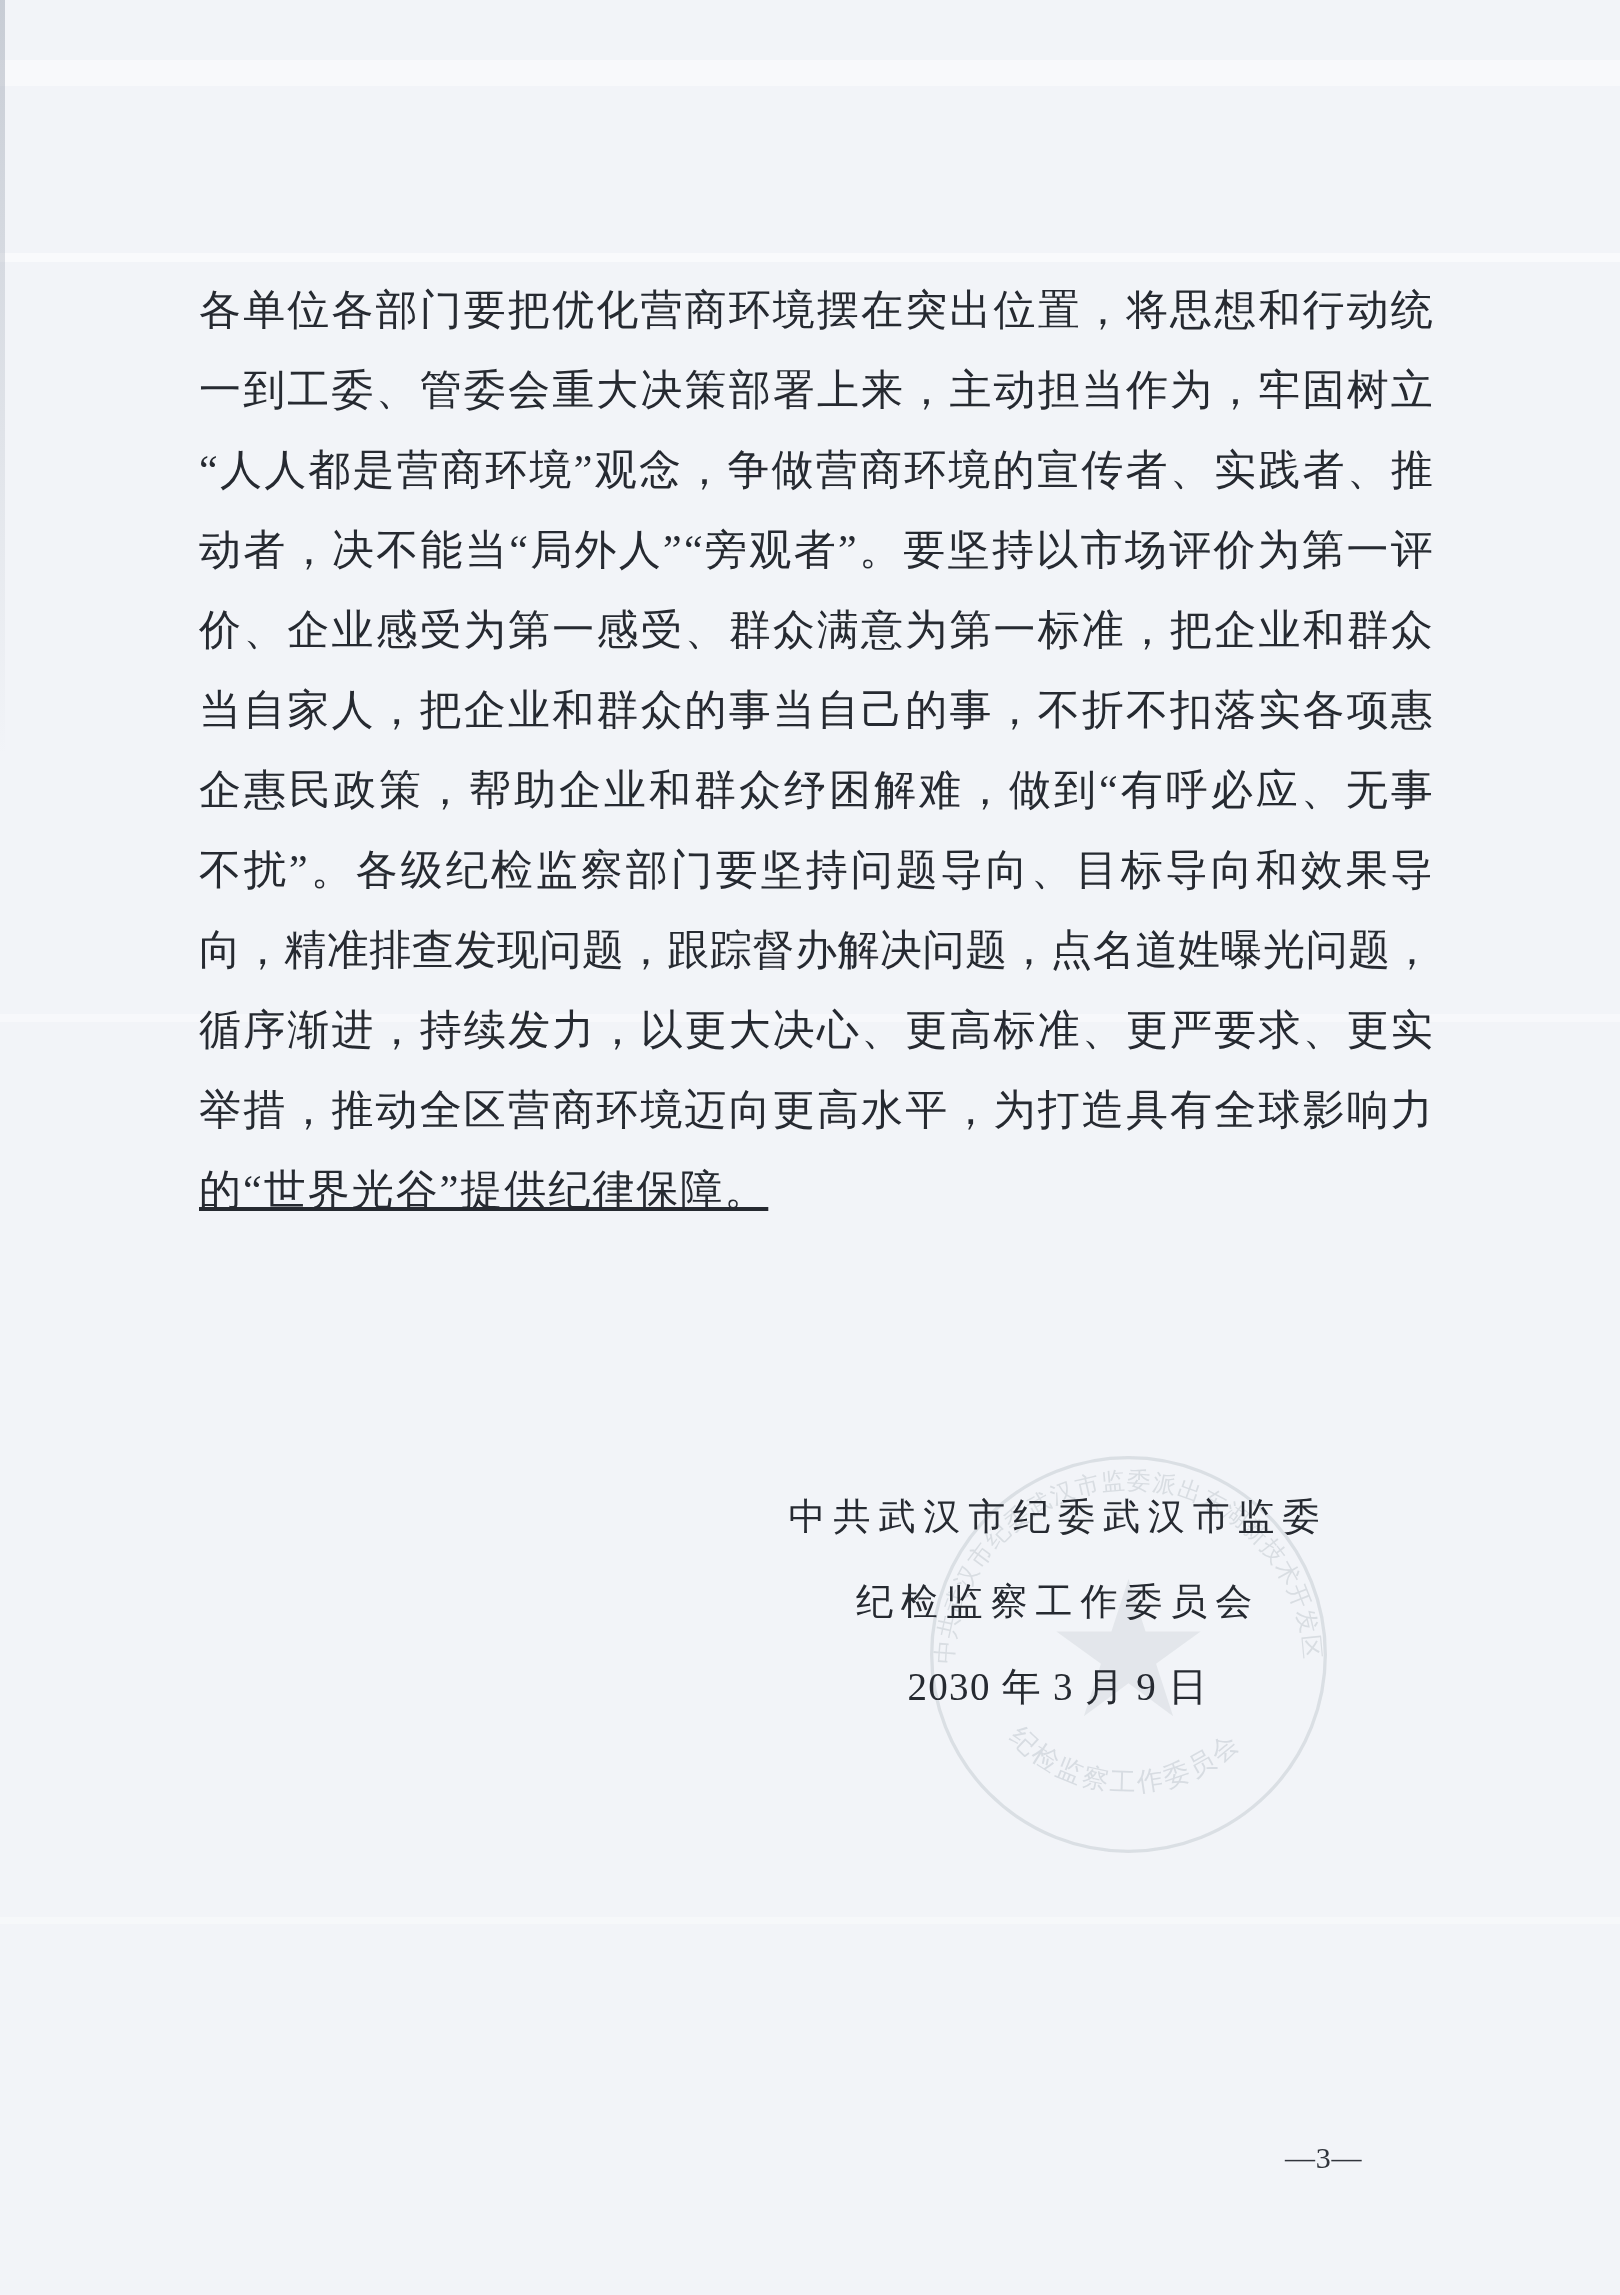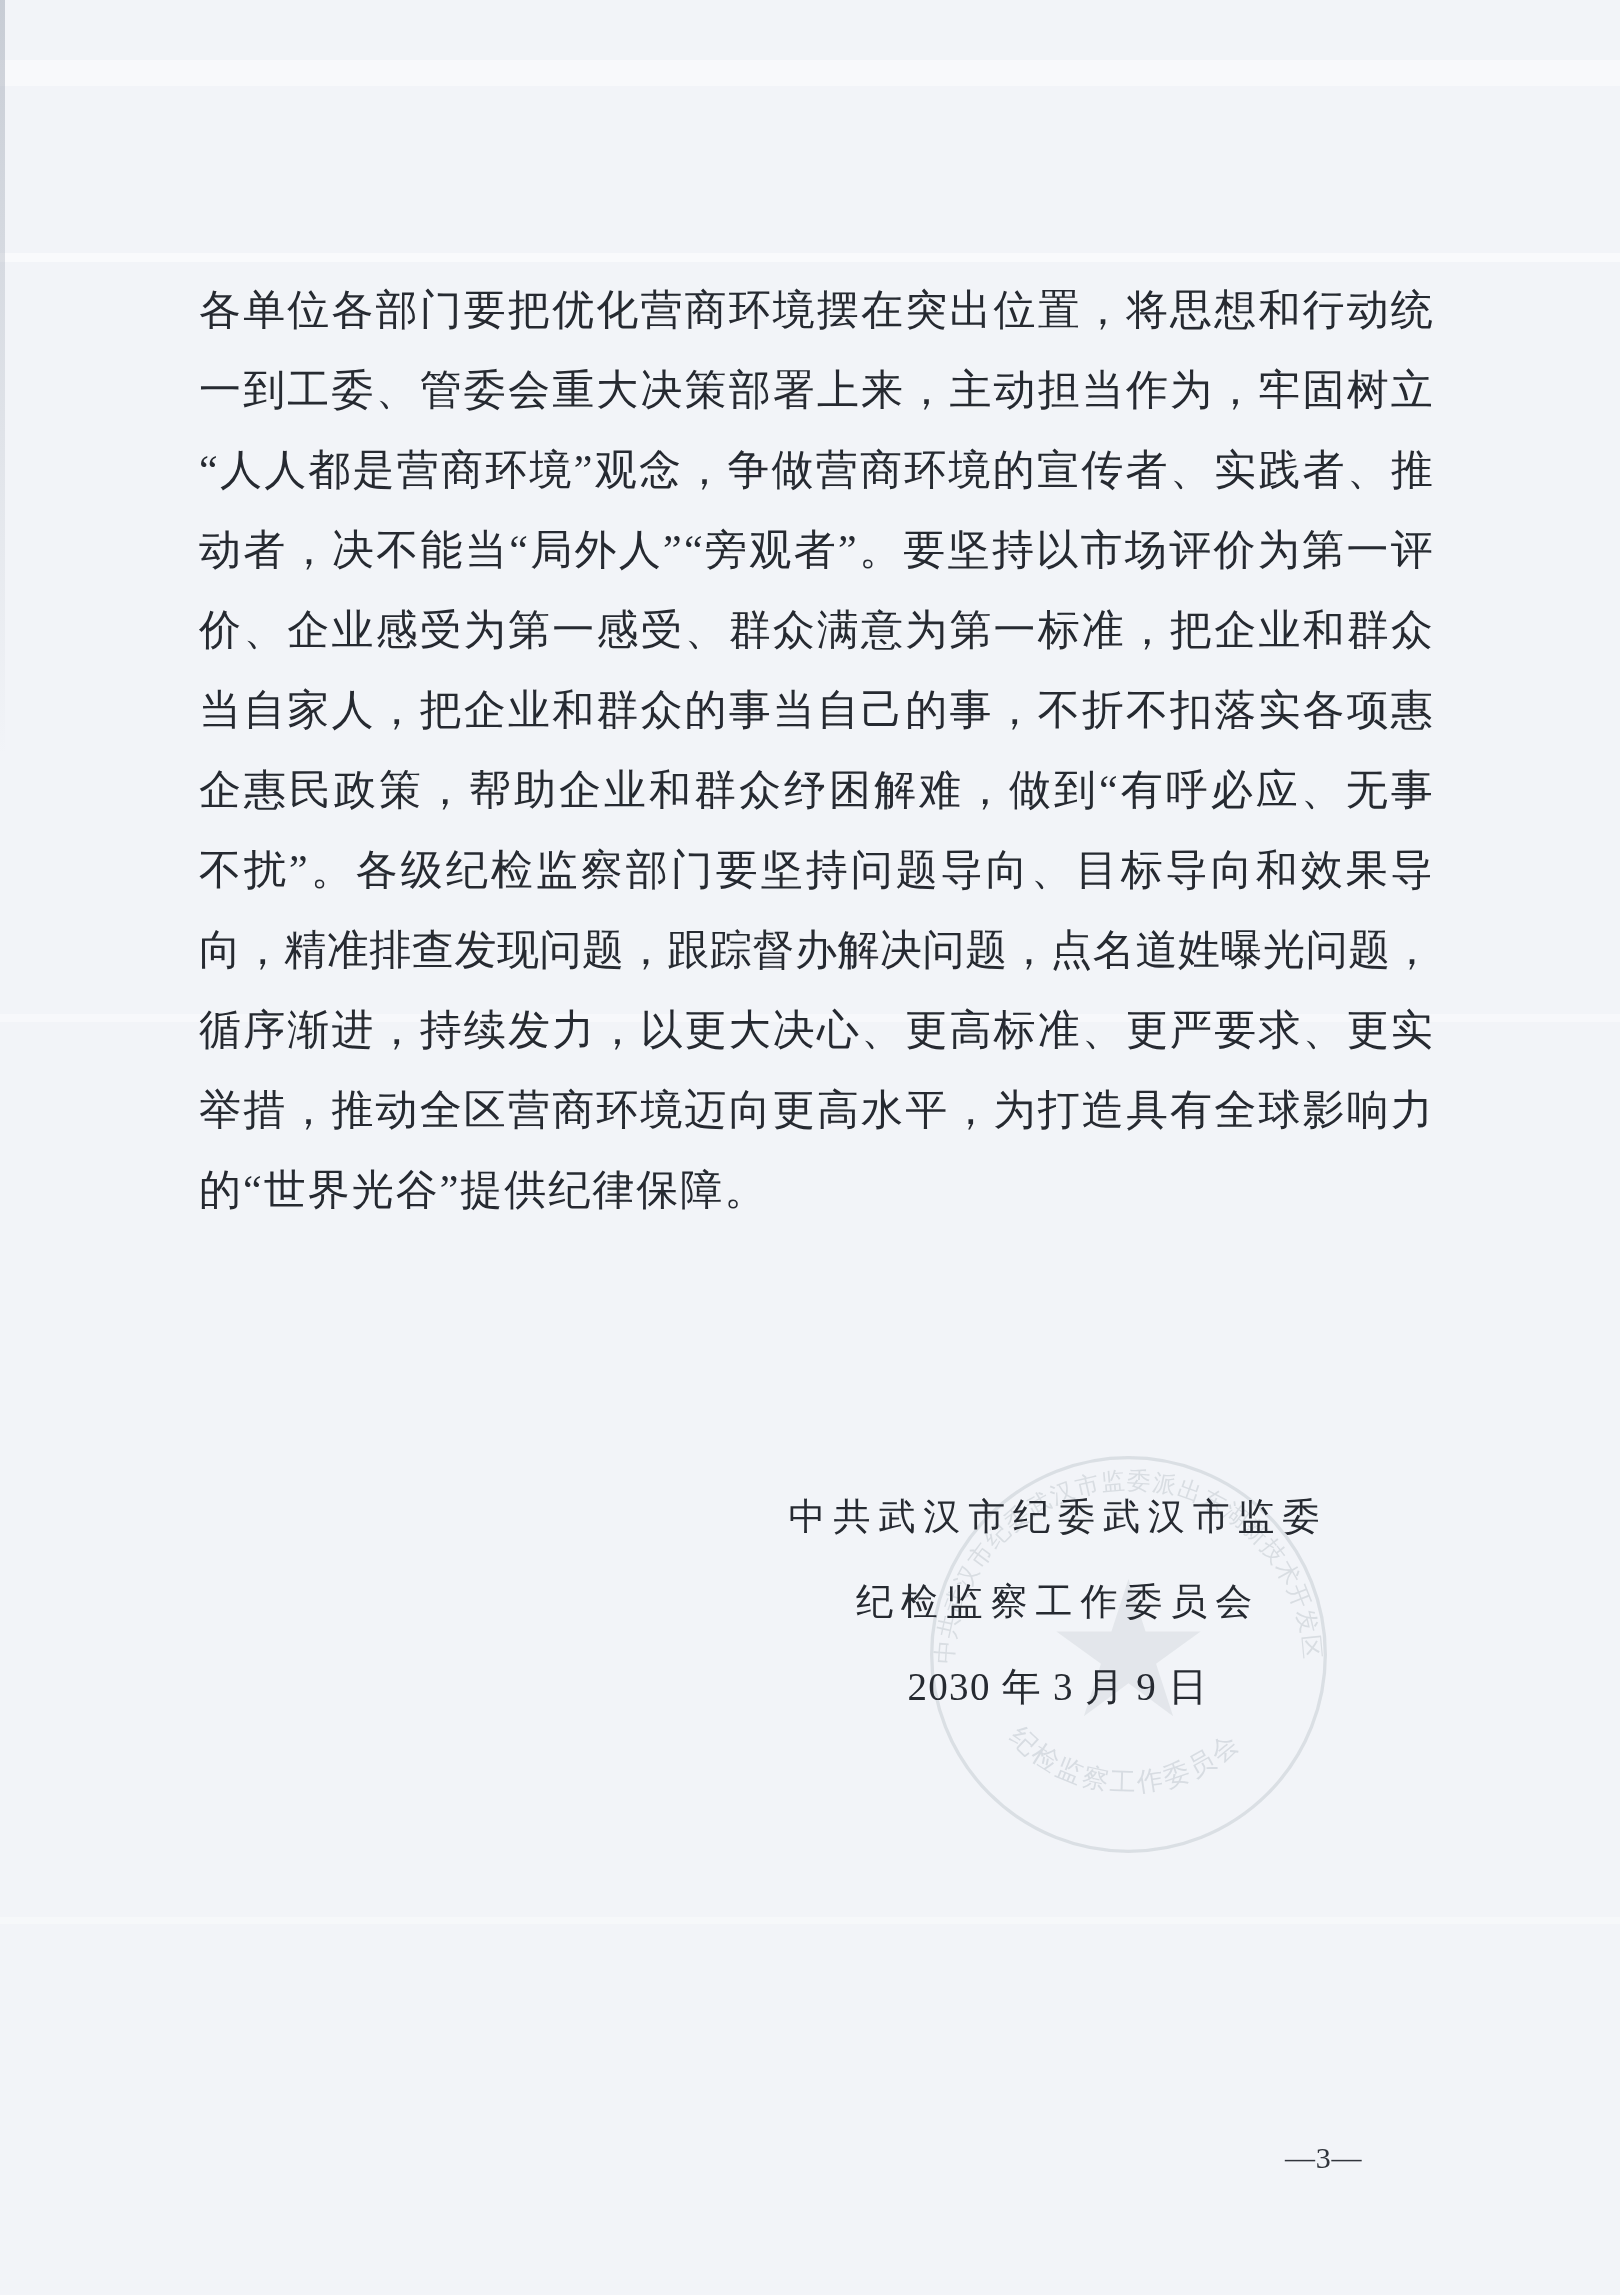--- a/index.html
+++ b/index.html
@@ -20,21 +20,21 @@
   .edge-sliver{position:absolute;left:0;top:0;width:4.6px;height:755px;
     background:linear-gradient(to bottom,rgba(148,156,170,0.45),rgba(148,156,170,0.0));}
 
   
   .body-block{position:absolute;left:199px;top:270px;width:1234px;}
   .bline{
     height:80px;line-height:80px;font-size:42px;
     white-space:nowrap;
   }
   .bline[data-justify="chars"]{display:flex;justify-content:space-between;}
-  .bline.last{letter-spacing:2px;}
+  .bline.last{letter-spacing:2px;text-decoration:underline;}
 
   
   .sig-block{
     position:absolute;left:1058px;top:1474px;transform:translateX(-50%);
     text-align:center;white-space:nowrap;
   }
   .sig-line{font-size:37px;line-height:85px;letter-spacing:7.9px;}
   .sig-date{font-size:39px;line-height:85px;letter-spacing:1.3px;}
 
   

